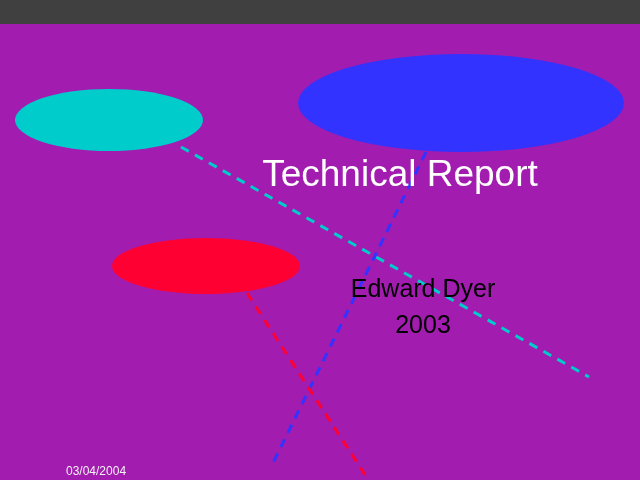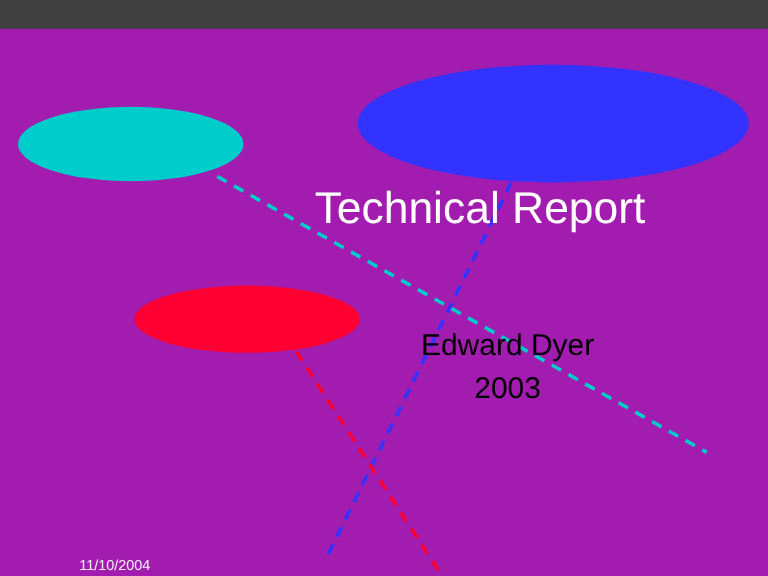--- a/index.html
+++ b/index.html
@@ -78,15 +78,15 @@
     <line id="blue-line" stroke-linecap="butt" x1="426" y1="128" x2="272" y2="441" stroke="#3333FF" stroke-width="3" stroke-dasharray="9 7"></line>
     <line id="red-line" stroke-linecap="butt" x1="247" y1="269" x2="373" y2="463" stroke="#FF0033" stroke-width="3" stroke-dasharray="9 7"></line>
   </svg>
 
   <div class="slide-text" id="title-text">Technical Report</div>
 
   <div class="slide-text" id="author-text">Edward Dyer</div>
 
   <div class="slide-text" id="year-text">2003</div>
 
-  <div class="slide-text" id="date-text">11/10/2004</div>
+  <div class="slide-text" id="date-text">03/04/2004</div>
 
 </div>
 
 </body></html>

